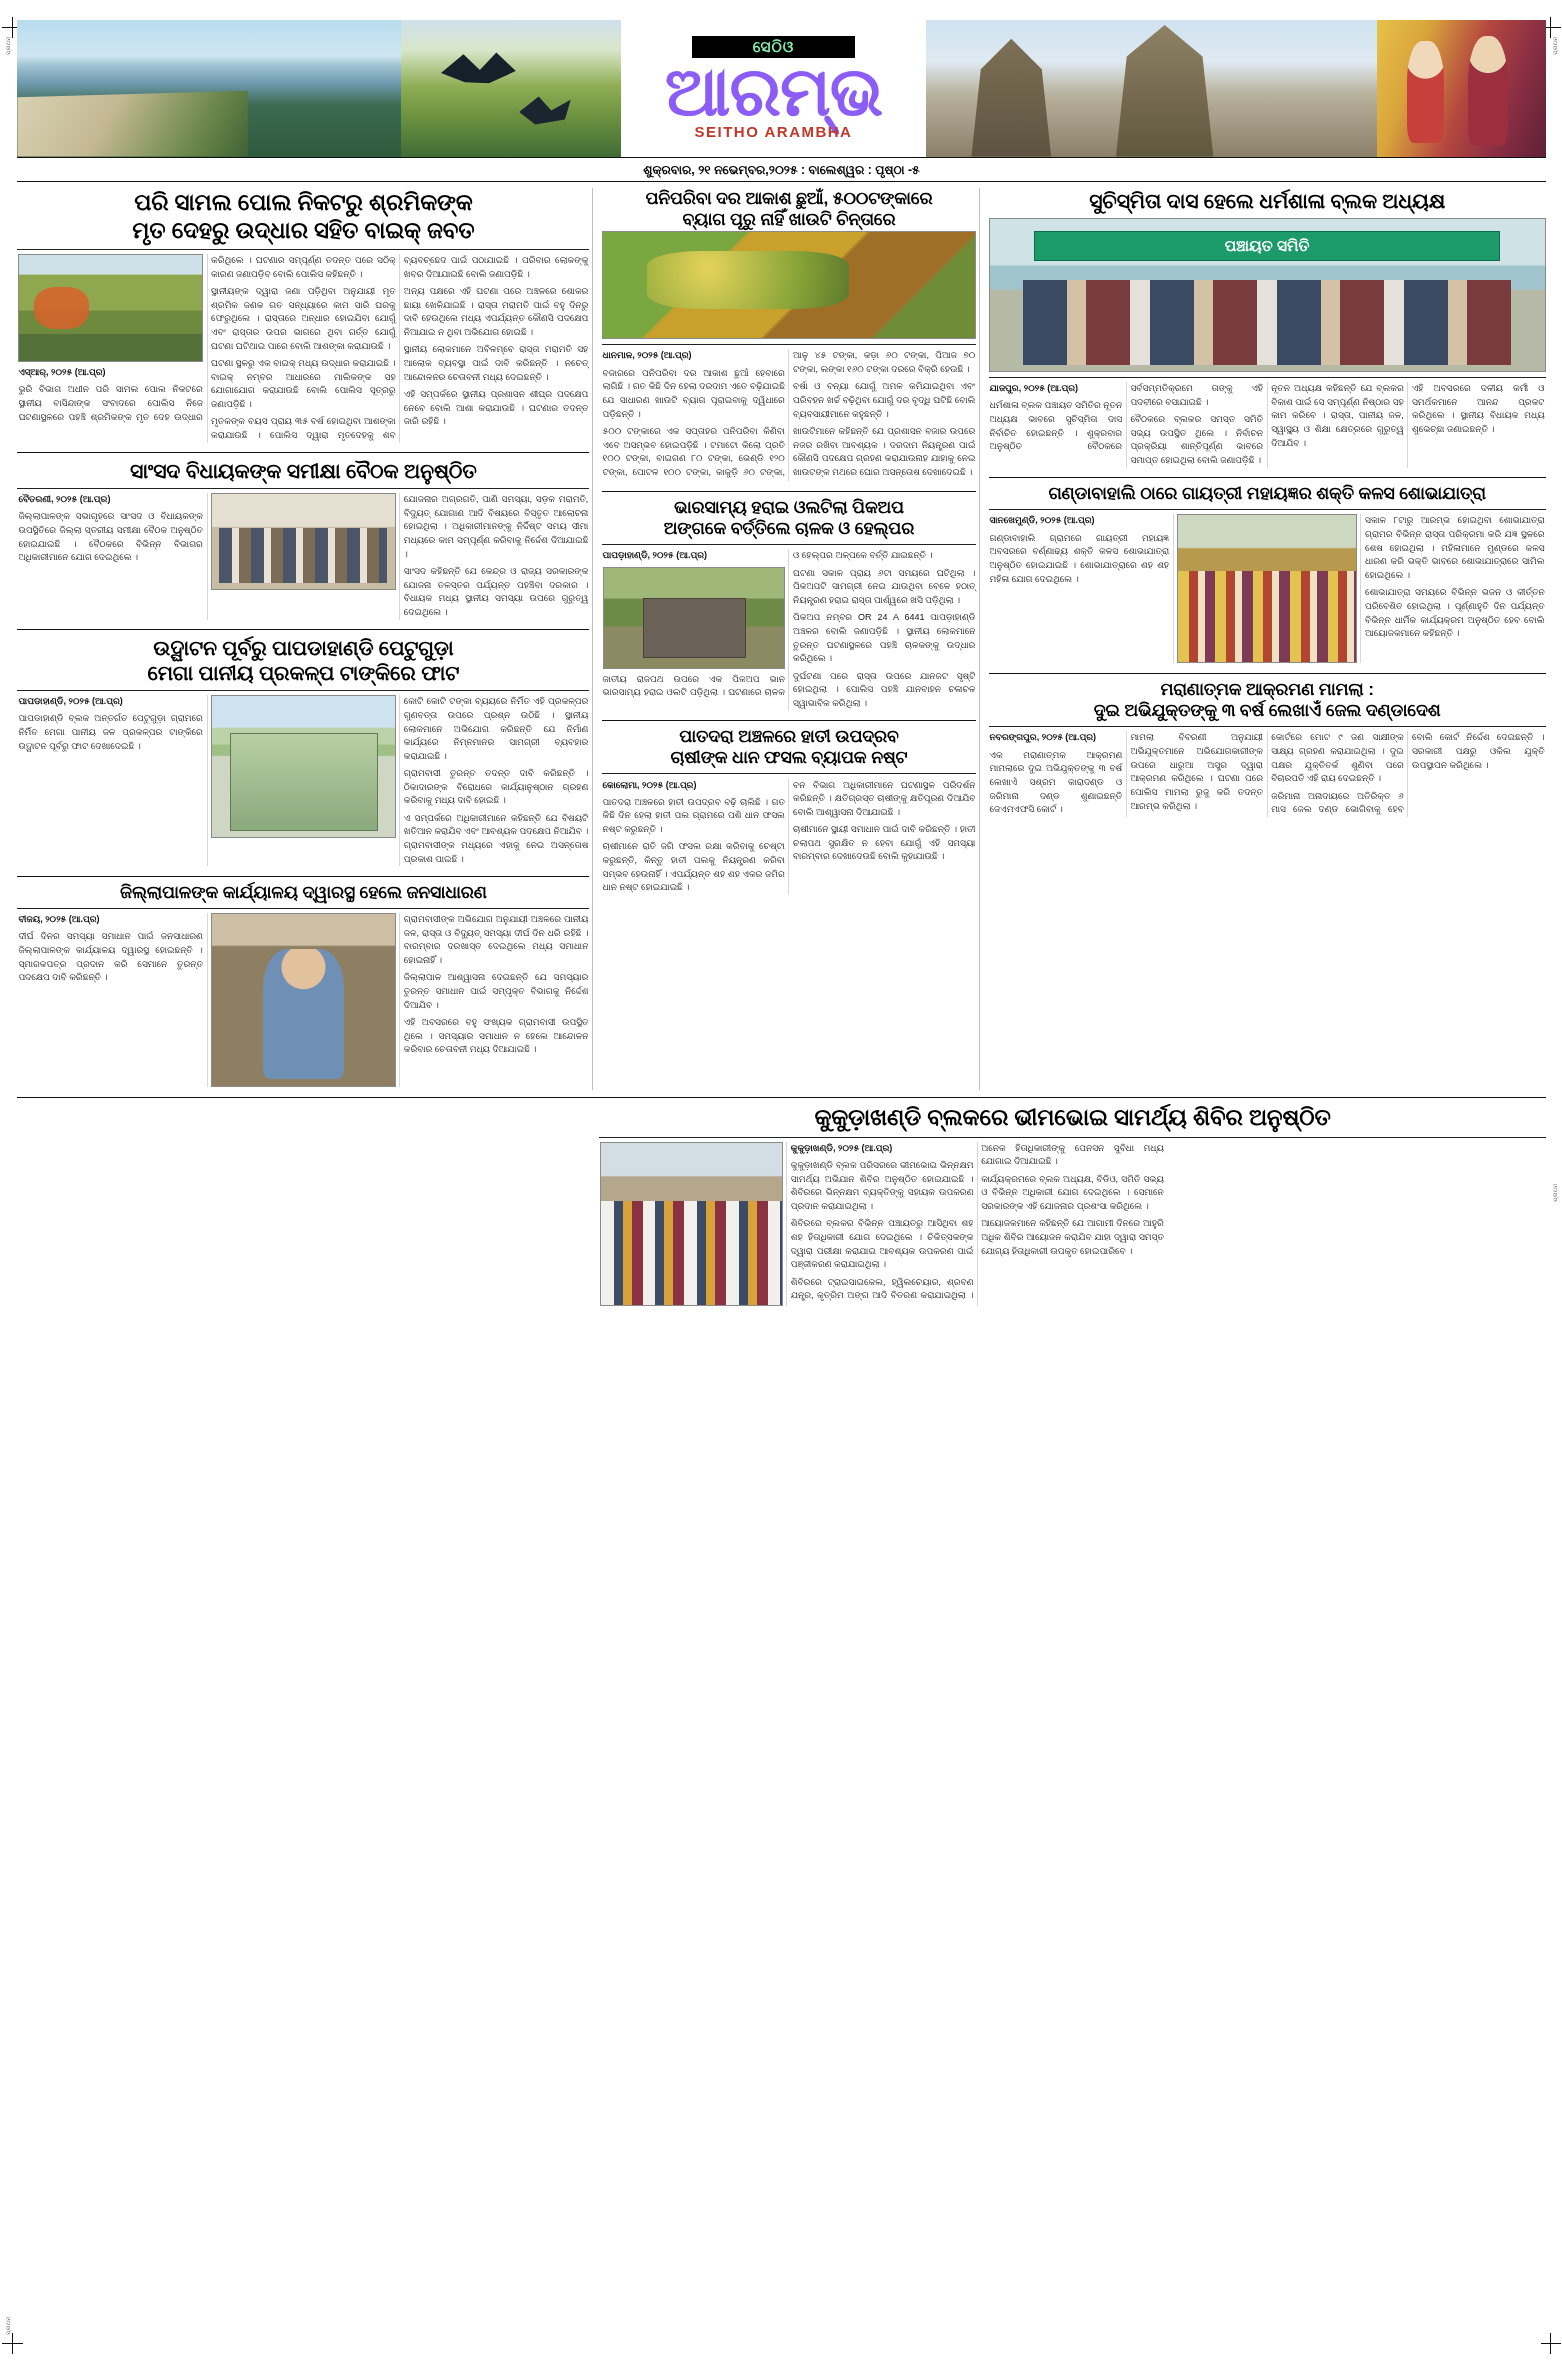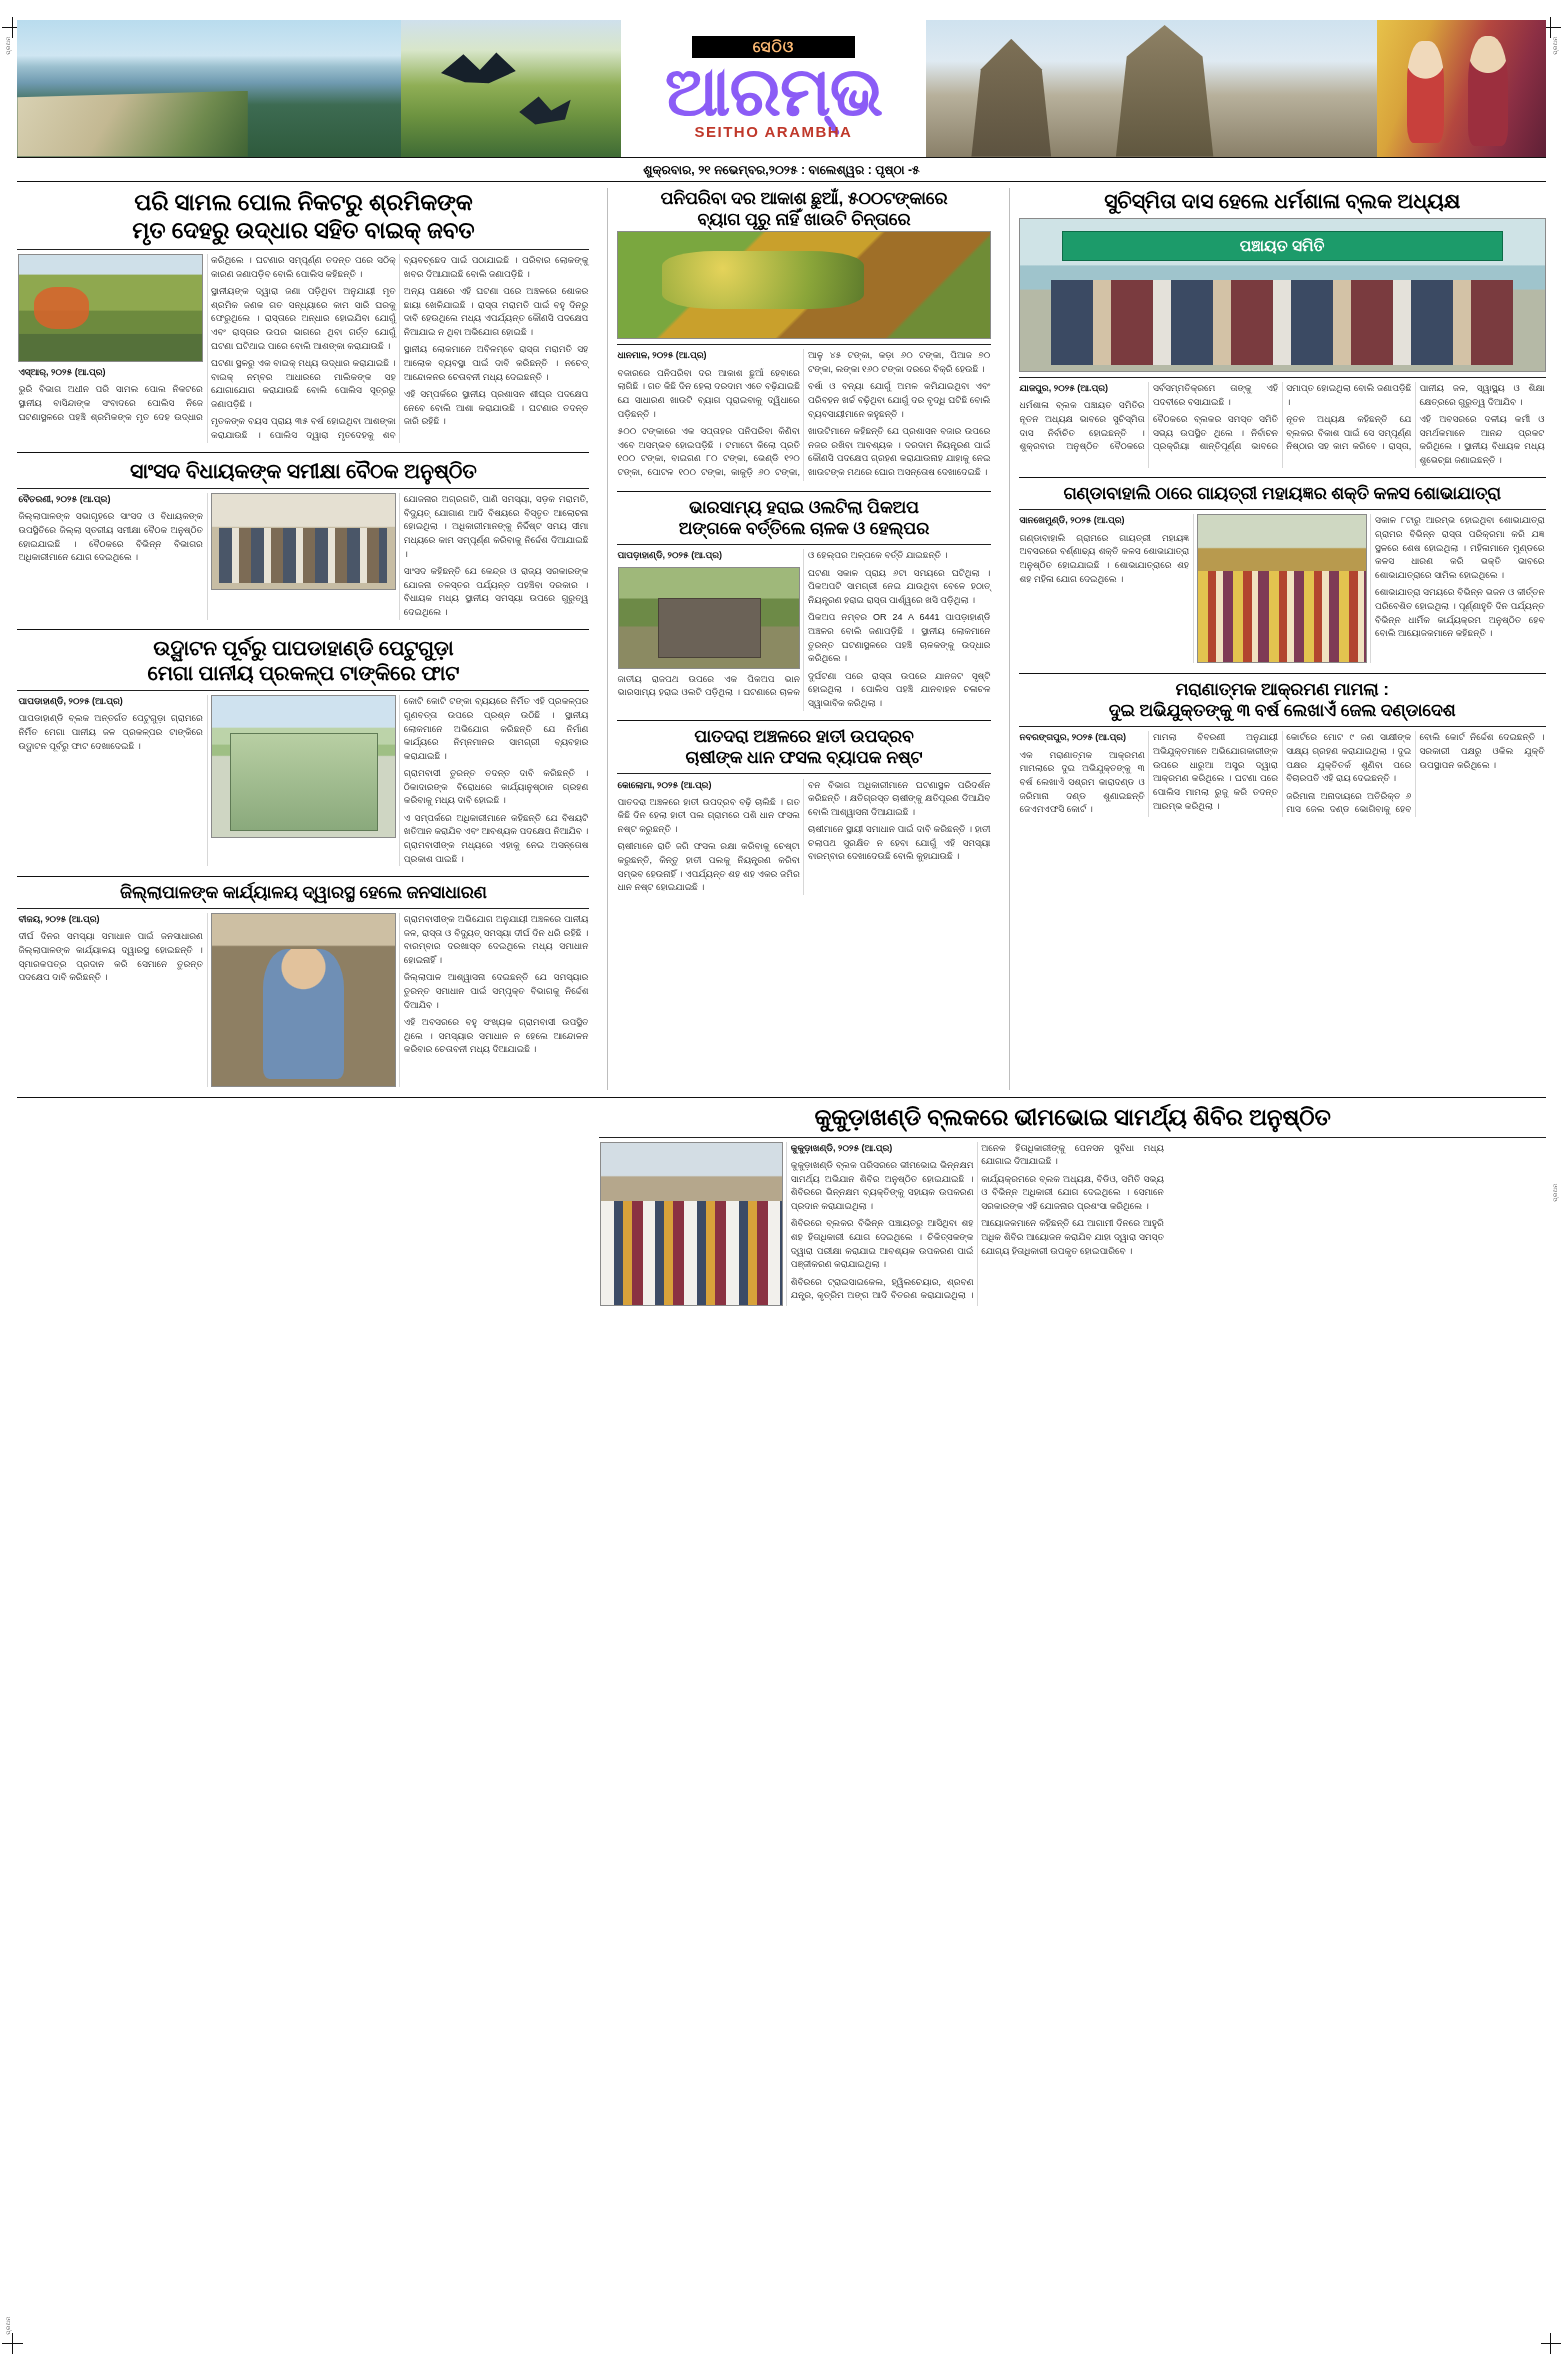--- a/index.html
+++ b/index.html
@@ -45,21 +45,21 @@
     align-items:stretch;
     border-bottom:1.5px solid #111;
   }
   .mast-img { flex:0 0 384px; position:relative; overflow:hidden; }
   .mast-img.right { flex:0 0 451px; }
   .mast-center {
     flex:1 1 auto; display:flex; flex-direction:column;
     align-items:center; justify-content:center; position:relative;
   }
   .mast-kicker {
-    background:#000; color:#fdba74; font-weight:bold;
+    background:#000; color:#86efac; font-weight:bold;
     font-size:15.4px; letter-spacing:1px; padding:2px 61px;
     margin-bottom:1px;
   }
   .mast-title {
     font-size:68px; font-weight:bold; line-height:0.96; color:#8b5cf6;
     letter-spacing:-1px;
   }
   .mast-sub {
     font-size:15px; font-weight:bold; color:#c0392b; letter-spacing:1.5px;
     margin-top:-2px;
@@ -115,21 +115,21 @@
     background:radial-gradient(circle at 50% 16%,#ecd4b3 0 20%,#9c2f3e 21% 100%);
     border-radius:42% 42% 16% 16%;
   }
 
   .dateline {
     text-align:center; font-size:12.3px; font-weight:bold; padding:5.1px 0 4.1px;
     border-bottom:1.5px double #111; margin-bottom:6.1px;
   }
 
   
-  .grid { display:flex; gap:18px; }
+  .grid { display:flex; gap:3px; }
   .zone { display:flex; flex-direction:column; }
   .zone.left   { flex:0 0 572px; }
   .zone.mid    { flex:0 0 384px; }
   .zone.right  { flex:1 1 auto; }
 
   .hr-thin { border-top:0.5px solid #222; margin:5.1px 0 4.1px; }
   .hr-thick{ border-top:1.5px solid #111; margin:6.1px 0 5.1px; }
 
   .headline {
     font-weight:bold; color:#000; text-align:center;

